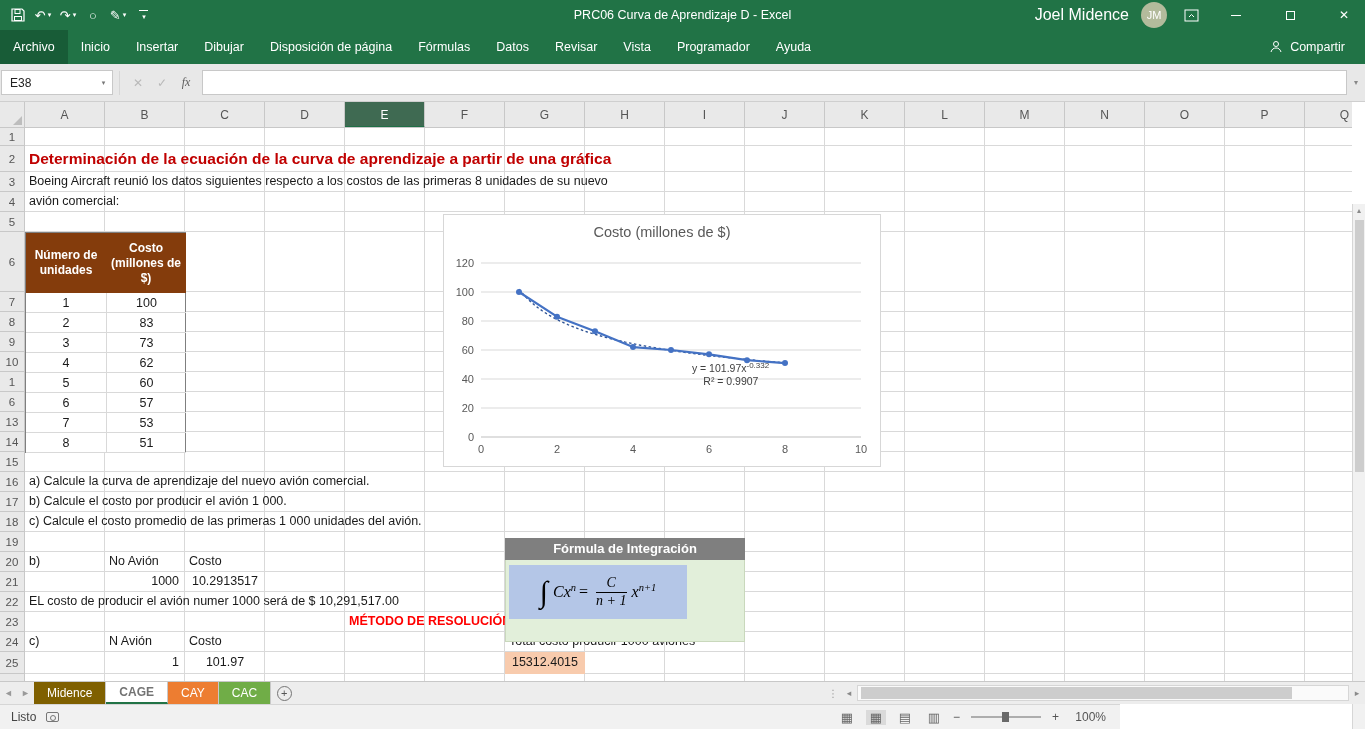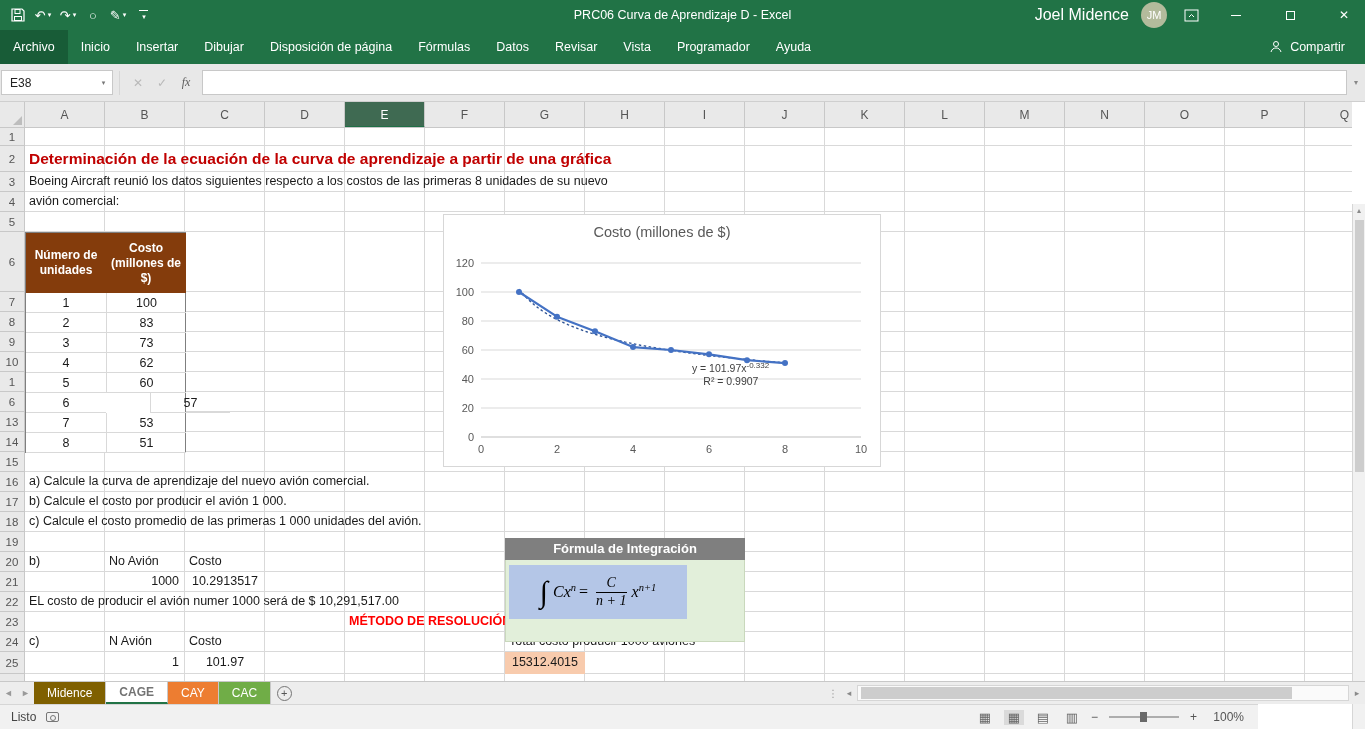--- a/index.html
+++ b/index.html
@@ -89,21 +89,21 @@
   .stab.active { font-weight:bold; border-bottom:2px solid #217346; }
   .addsheet { width:26px; display:flex; align-items:center; justify-content:center; }
   .addsheet .circ { width:15px; height:15px; border:1px solid #757575; border-radius:50%; color:#555; font-size:11px; line-height:13px; text-align:center; }
   .splitter { width:16px; display:flex; align-items:center; justify-content:center; color:#9a9a9a; font-size:10px; }
   .hscroll { margin-left:auto; display:flex; align-items:center; width:540px; }
   .hs-track { flex:1; height:16px; background:#FAFAFA; border:1px solid #D6D6D6; display:flex; align-items:center; }
   .hs-thumb { height:12px; width:88%; background:#CDCDCD; margin-left:3px; }
   .hs-arrow { width:16px; text-align:center; color:#8a8a8a; font-size:9px; }
 
   
-  .statusbar { position:absolute; left:0; top:704px; width:1258px; height:25px; background:#F1F1F1; border-top:1px solid #D6D6D6; display:flex; align-items:center; font-size:12px; color:#444; }
+  .statusbar { position:absolute; left:0; top:704px; width:1120px; height:25px; background:#F1F1F1; border-top:1px solid #D6D6D6; display:flex; align-items:center; font-size:12px; color:#444; }
   .sb-left { display:flex; align-items:center; gap:10px; padding-left:11px; }
   .macroicn { width:13px; height:10px; border:1px solid #777; border-radius:2px; position:relative; display:inline-block; }
   .macroicn:after { content:""; position:absolute; left:3px; top:2px; width:4px; height:4px; border:1px solid #777; border-radius:50%; }
   .sb-right { margin-left:auto; display:flex; align-items:center; gap:9px; padding-right:14px; color:#555; }
   .viewicn { font-size:13px; color:#666; width:20px; text-align:center; }
   .viewicn.sel { background:#DADADA; }
   .zoomtrack { width:70px; height:2px; background:#ADADAD; position:relative; margin:0 2px; }
   .zoomthumb { position:absolute; left:31px; top:-4px; width:7px; height:10px; background:#696969; }
   .zoomlbl { width:38px; text-align:right; }
 
@@ -313,21 +313,21 @@
           <div class="ct-c c2" style="left: 80px; top: 60px;">100</div>
           <div class="ct-c" style="left: 0px; top: 80px;">2</div>
           <div class="ct-c c2" style="left: 80px; top: 80px;">83</div>
           <div class="ct-c" style="left: 0px; top: 100px;">3</div>
           <div class="ct-c c2" style="left: 80px; top: 100px;">73</div>
           <div class="ct-c" style="left: 0px; top: 120px;">4</div>
           <div class="ct-c c2" style="left: 80px; top: 120px;">62</div>
           <div class="ct-c" style="left: 0px; top: 140px;">5</div>
           <div class="ct-c c2" style="left: 80px; top: 140px;">60</div>
           <div class="ct-c" style="left: 0px; top: 160px;">6</div>
-          <div class="ct-c c2" style="left: 80px; top: 160px; margin-left: 44px;">57</div>
+          <div class="ct-c c2" style="left: 80px; top: 160px;">57</div>
           <div class="ct-c" style="left: 0px; top: 180px;">7</div>
           <div class="ct-c c2" style="left: 80px; top: 180px;">53</div>
           <div class="ct-c" style="left: 0px; top: 200px;">8</div>
           <div class="ct-c c2" style="left: 80px; top: 200px;">51</div>
         </div>
 
       <div class="chart">
         <div class="chart-title">Costo (millones de $)</div>
         <svg id="chartSvg" width="438" height="253">
             <line x1="37" y1="222" x2="417" y2="222" stroke="#BFBFBF" stroke-width="1"></line>

